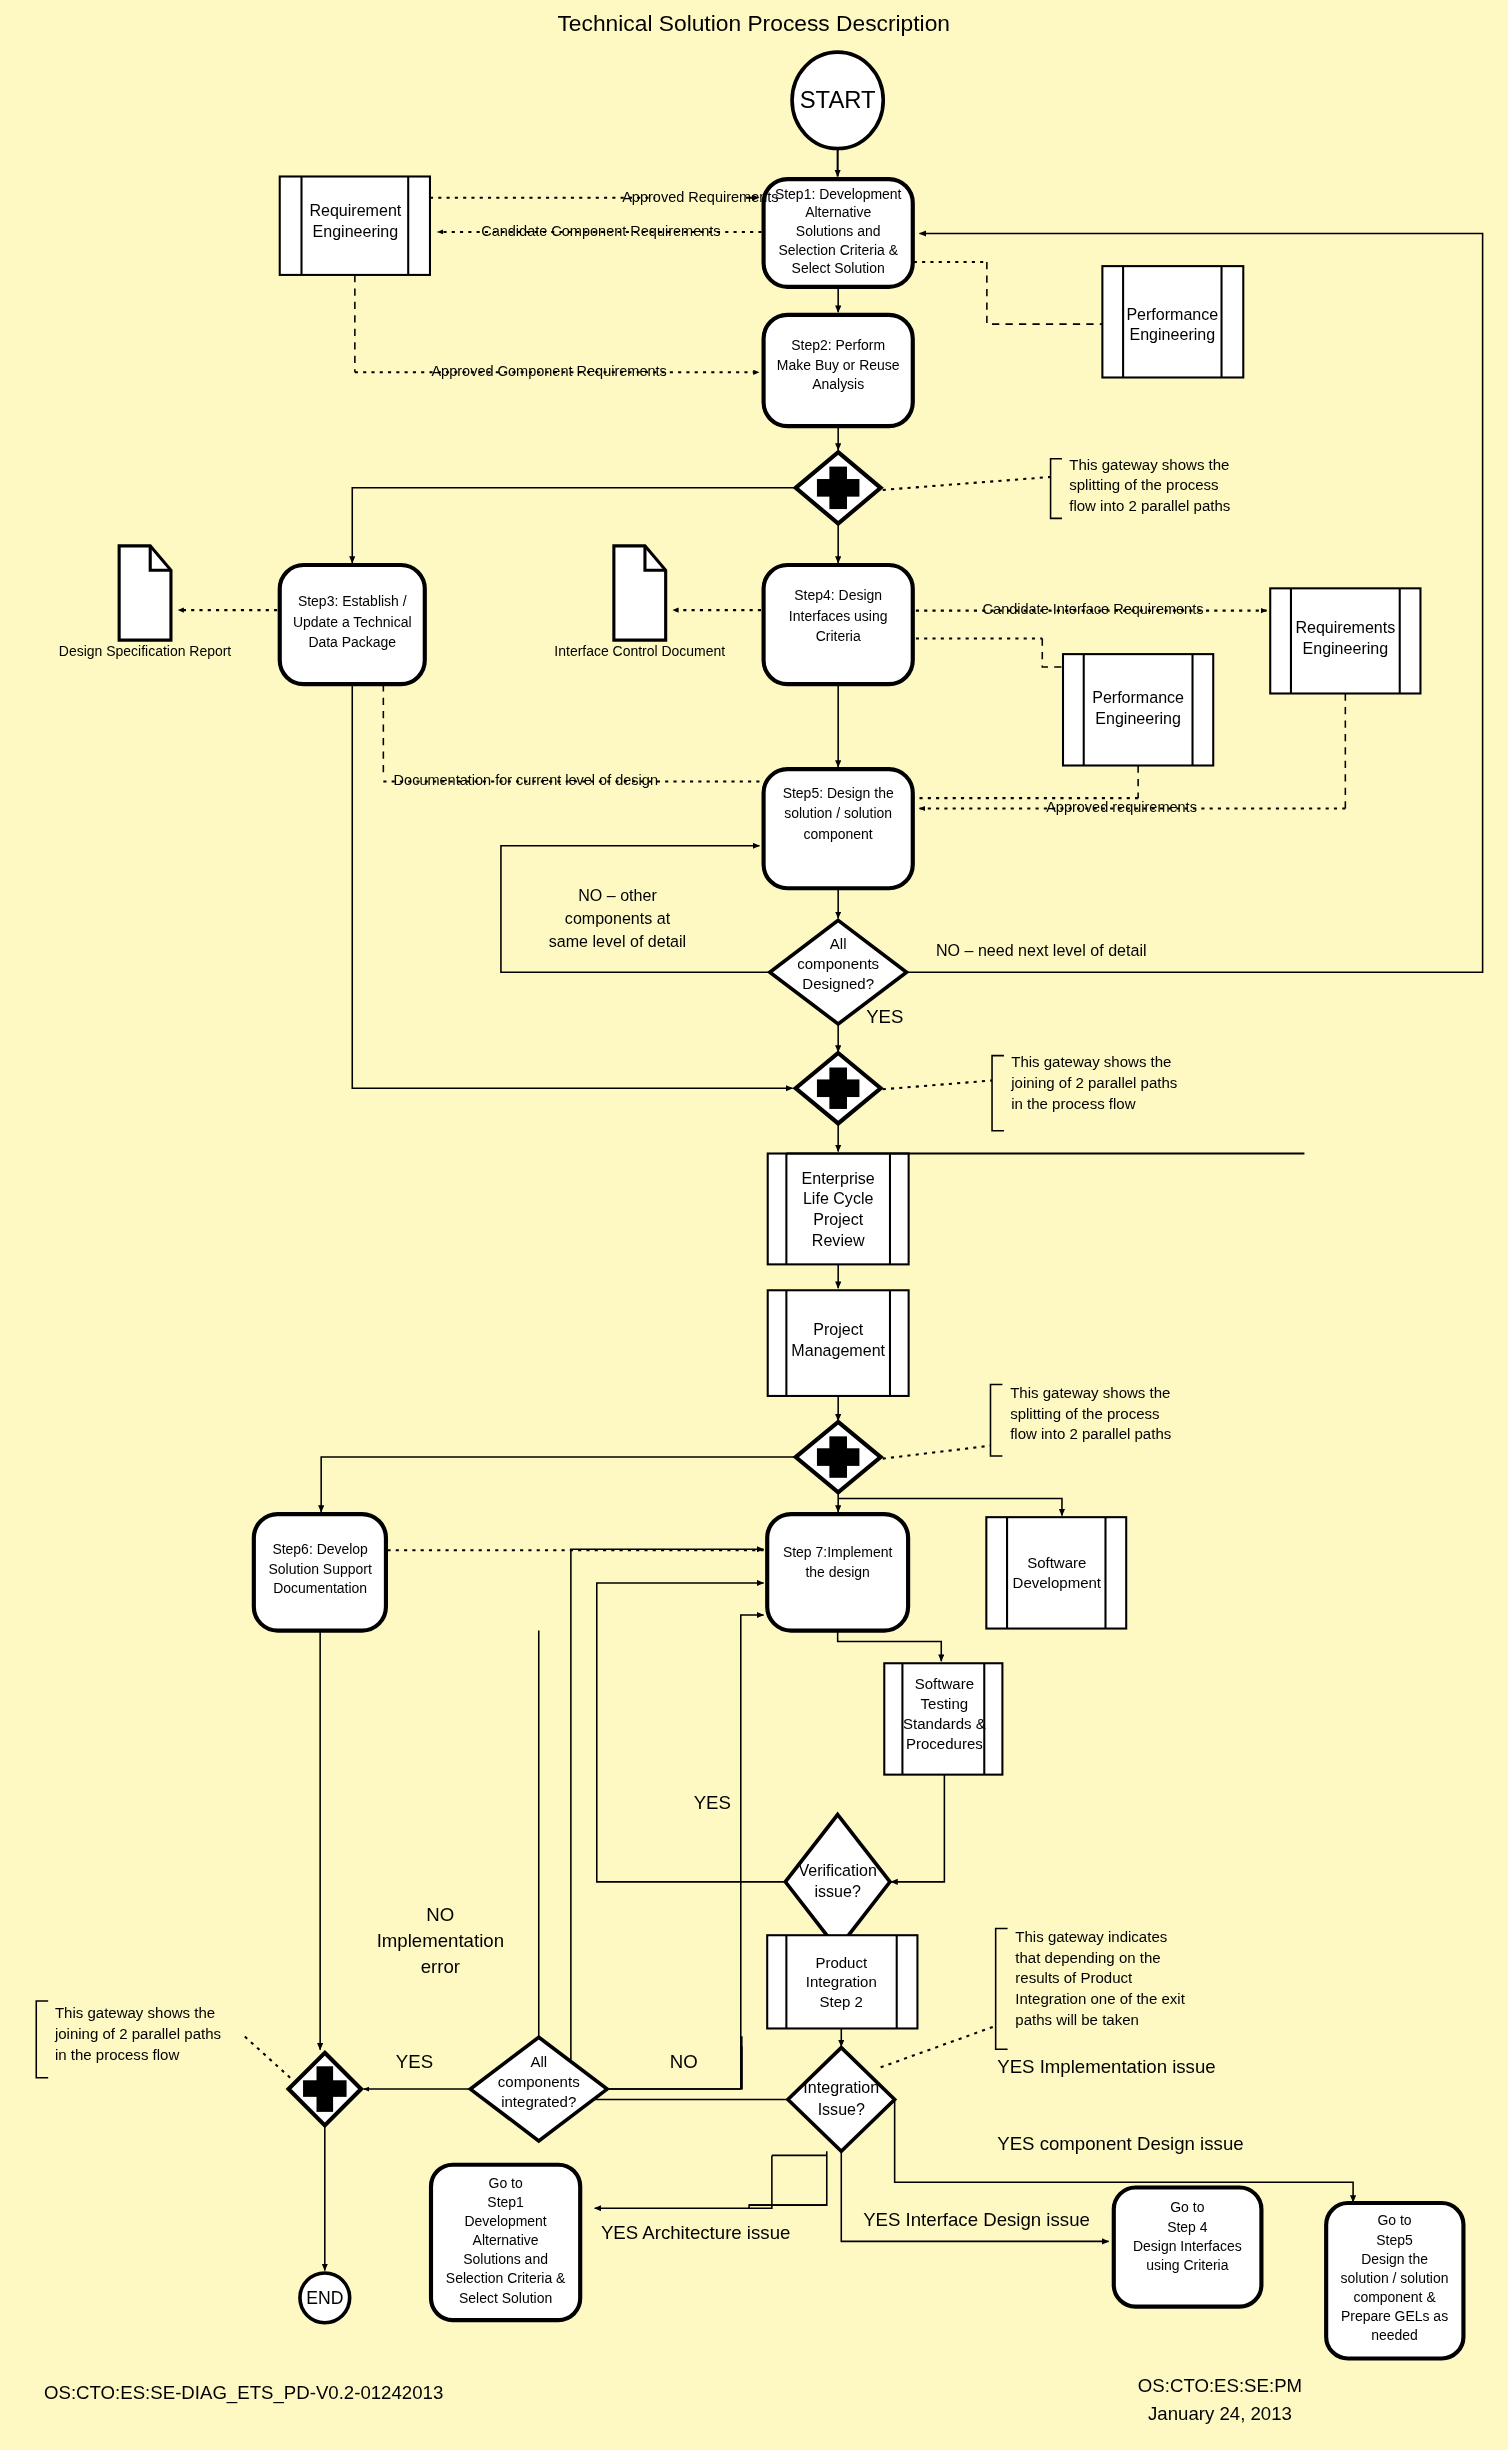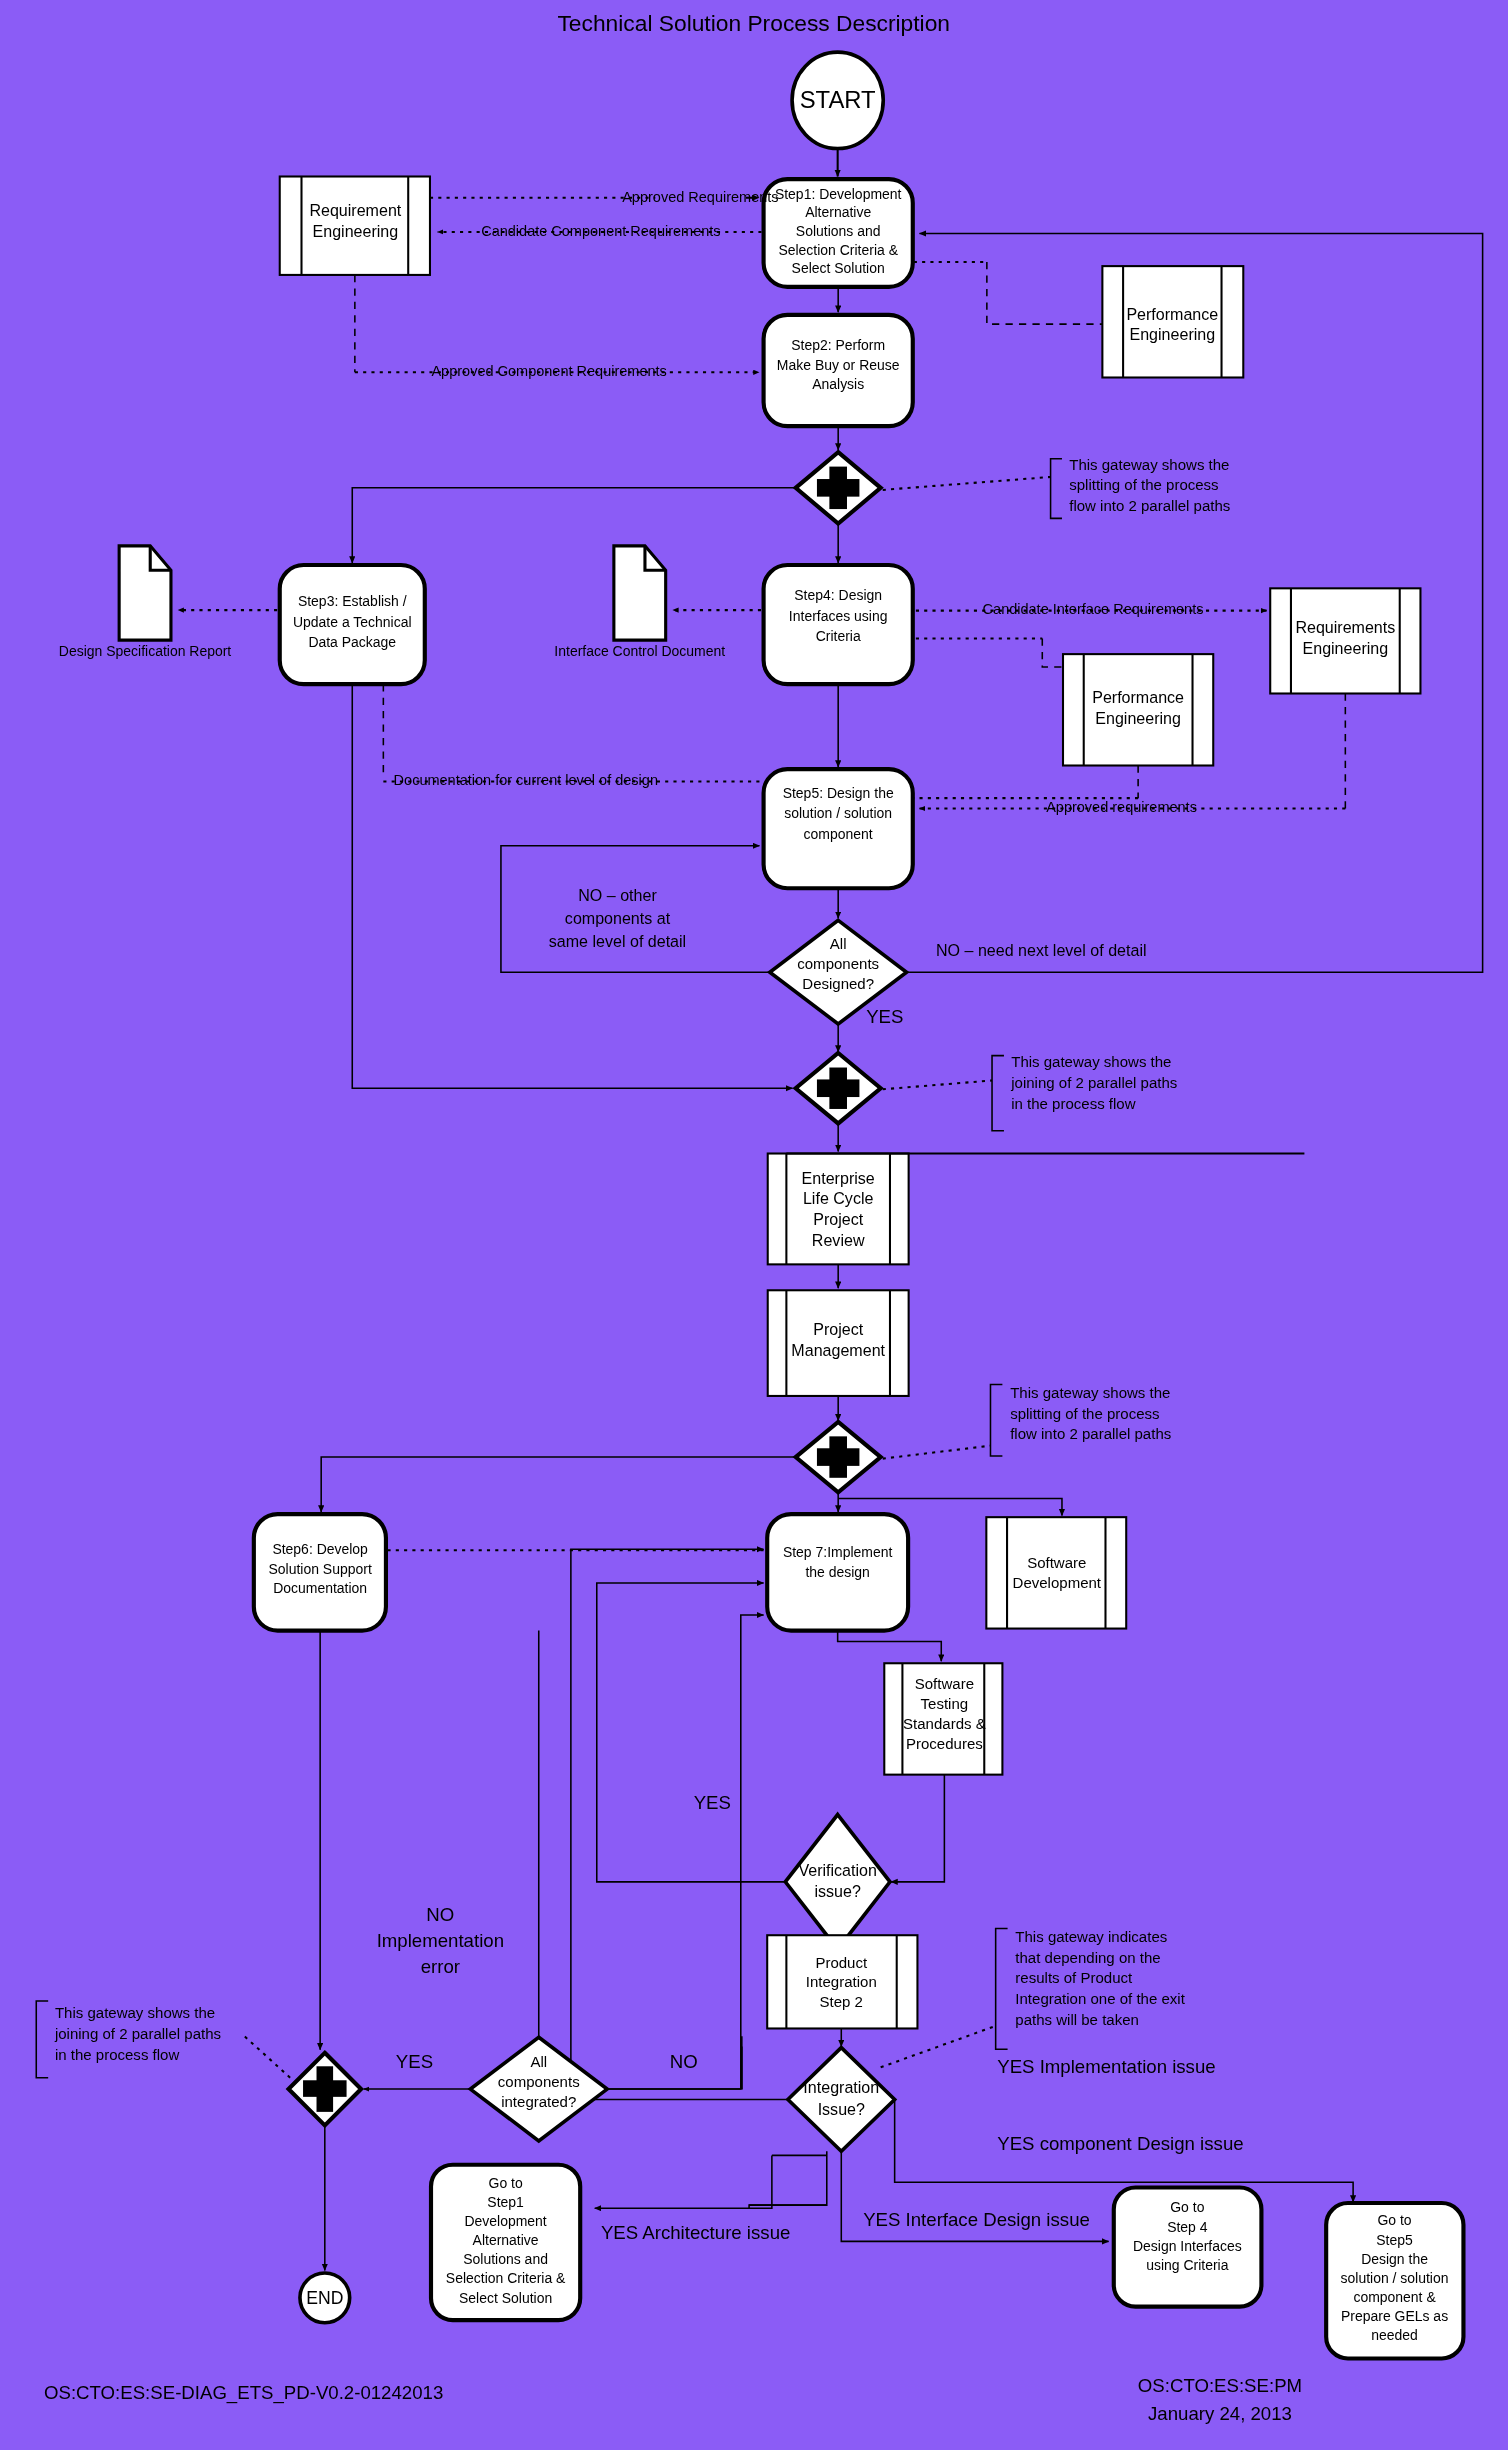--- a/index.html
+++ b/index.html
@@ -1,18 +1,18 @@
 <!DOCTYPE html>
 <html style="font-size:8.3px"><head>
 <meta charset="utf-8">
 <title>Technical Solution Process Description</title>
 <style>
   html,body{margin:0;padding:0;background:#ffffff;}
   body{font-family:"Liberation Sans", sans-serif;color:#000;}
-  #page{position:relative;width:1508px;height:2450px;background:#8b5cf6;overflow:hidden;}
+  #page{position:relative;width:1508px;height:2450px;background:#fef9c3;overflow:hidden;}
   svg{position:absolute;left:0;top:0;width:1508px;height:2450px;}
   .ln{stroke:#000;fill:none;}
   .solid{stroke-width:4;}
   .thin{stroke-width:3;}
   .dot{stroke-width:4;stroke-dasharray:6 10;}
   .dash{stroke-width:4;stroke-dasharray:16 14;}
   .dashthin{stroke-width:3;stroke-dasharray:14 12;}
   .shape{fill:#fff;stroke:#000;}
   .task{stroke-width:8;}
   .lane{stroke-width:4;}

